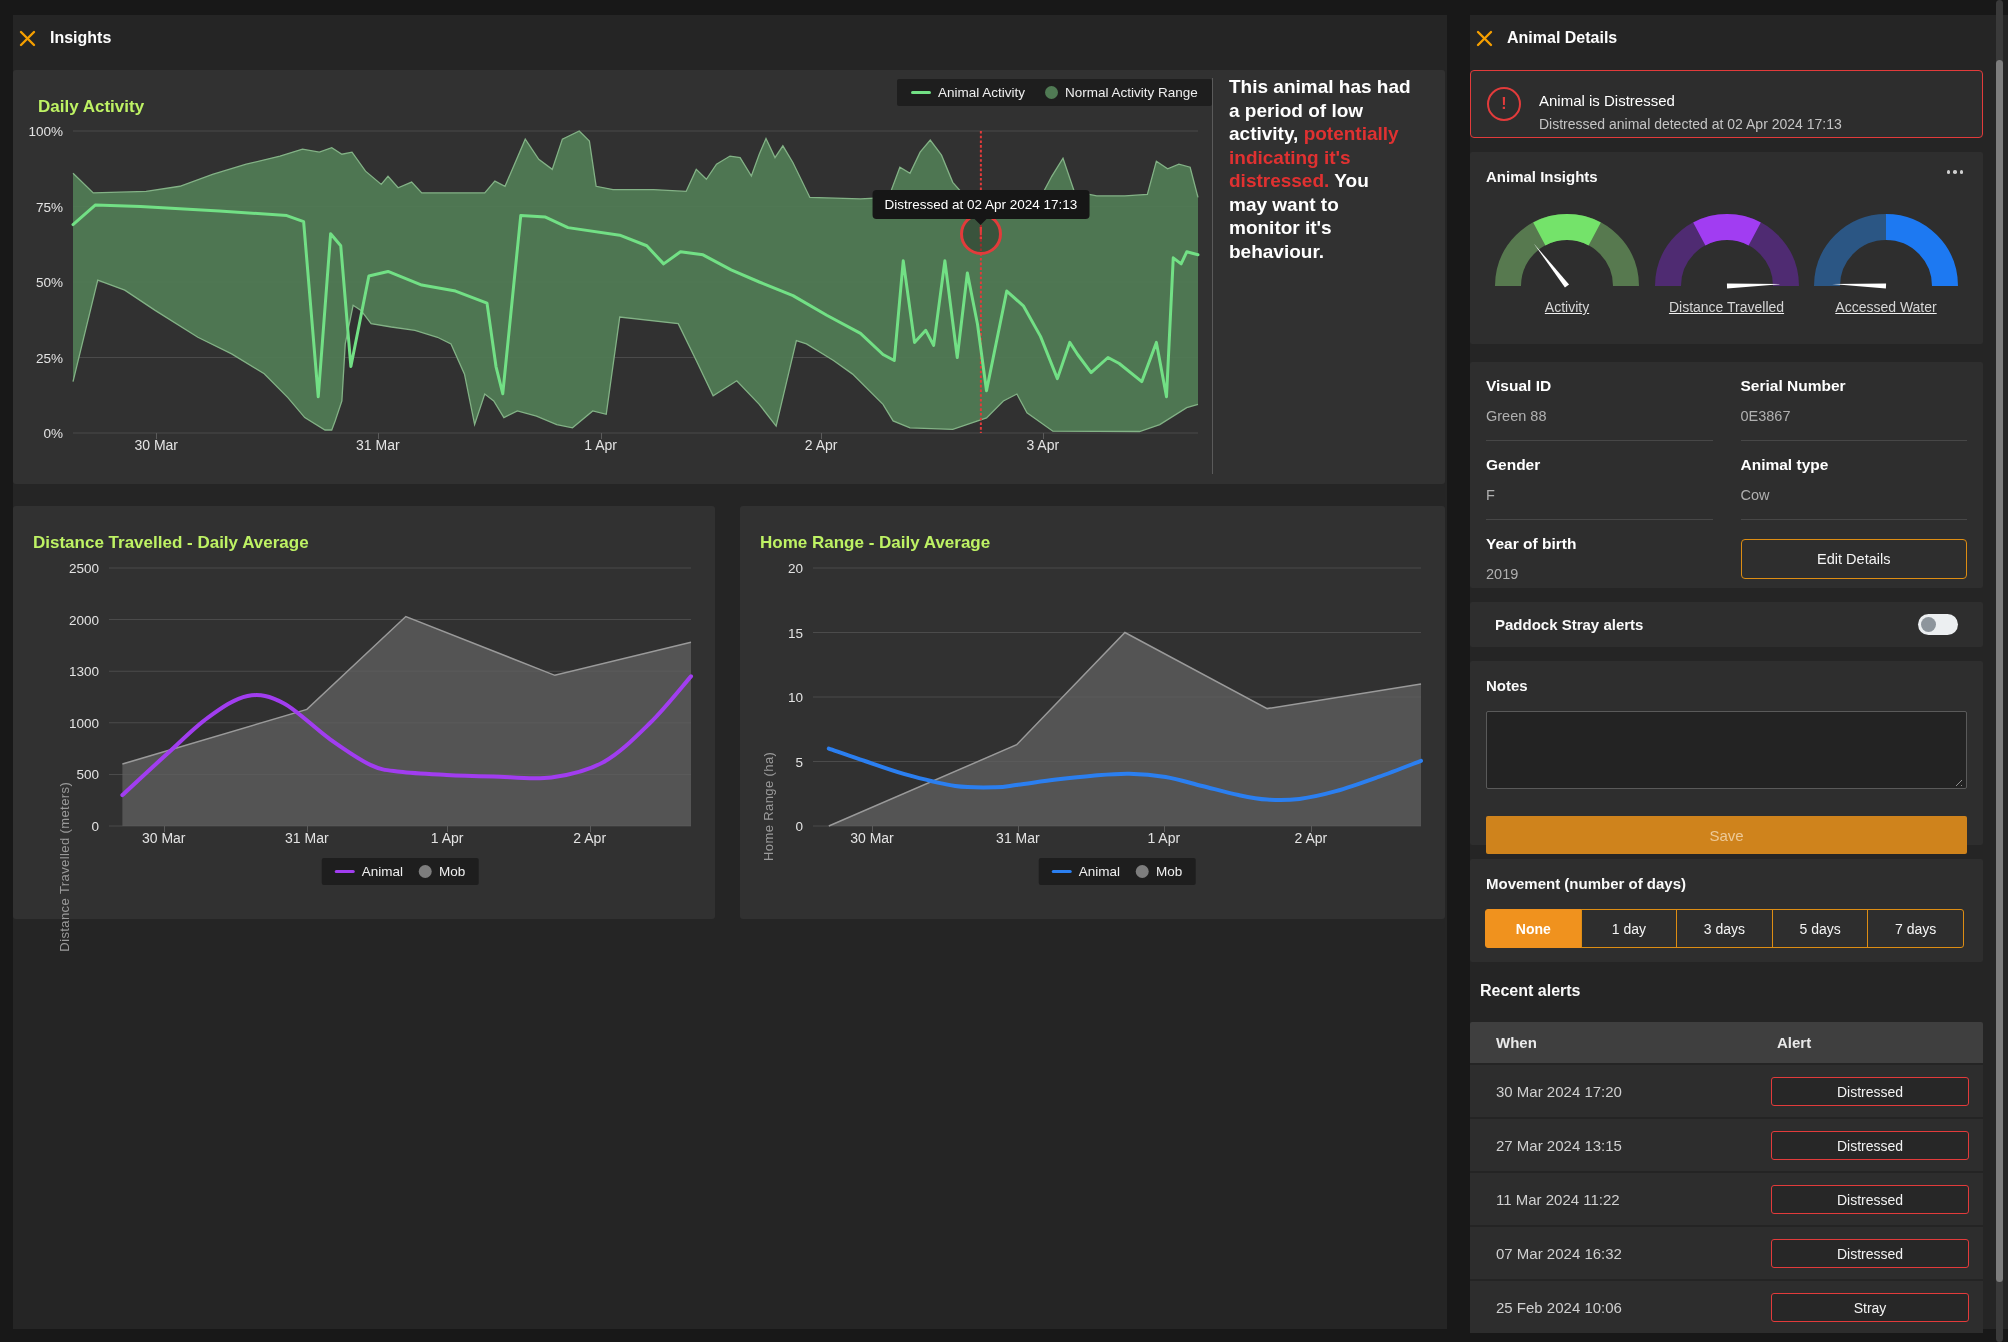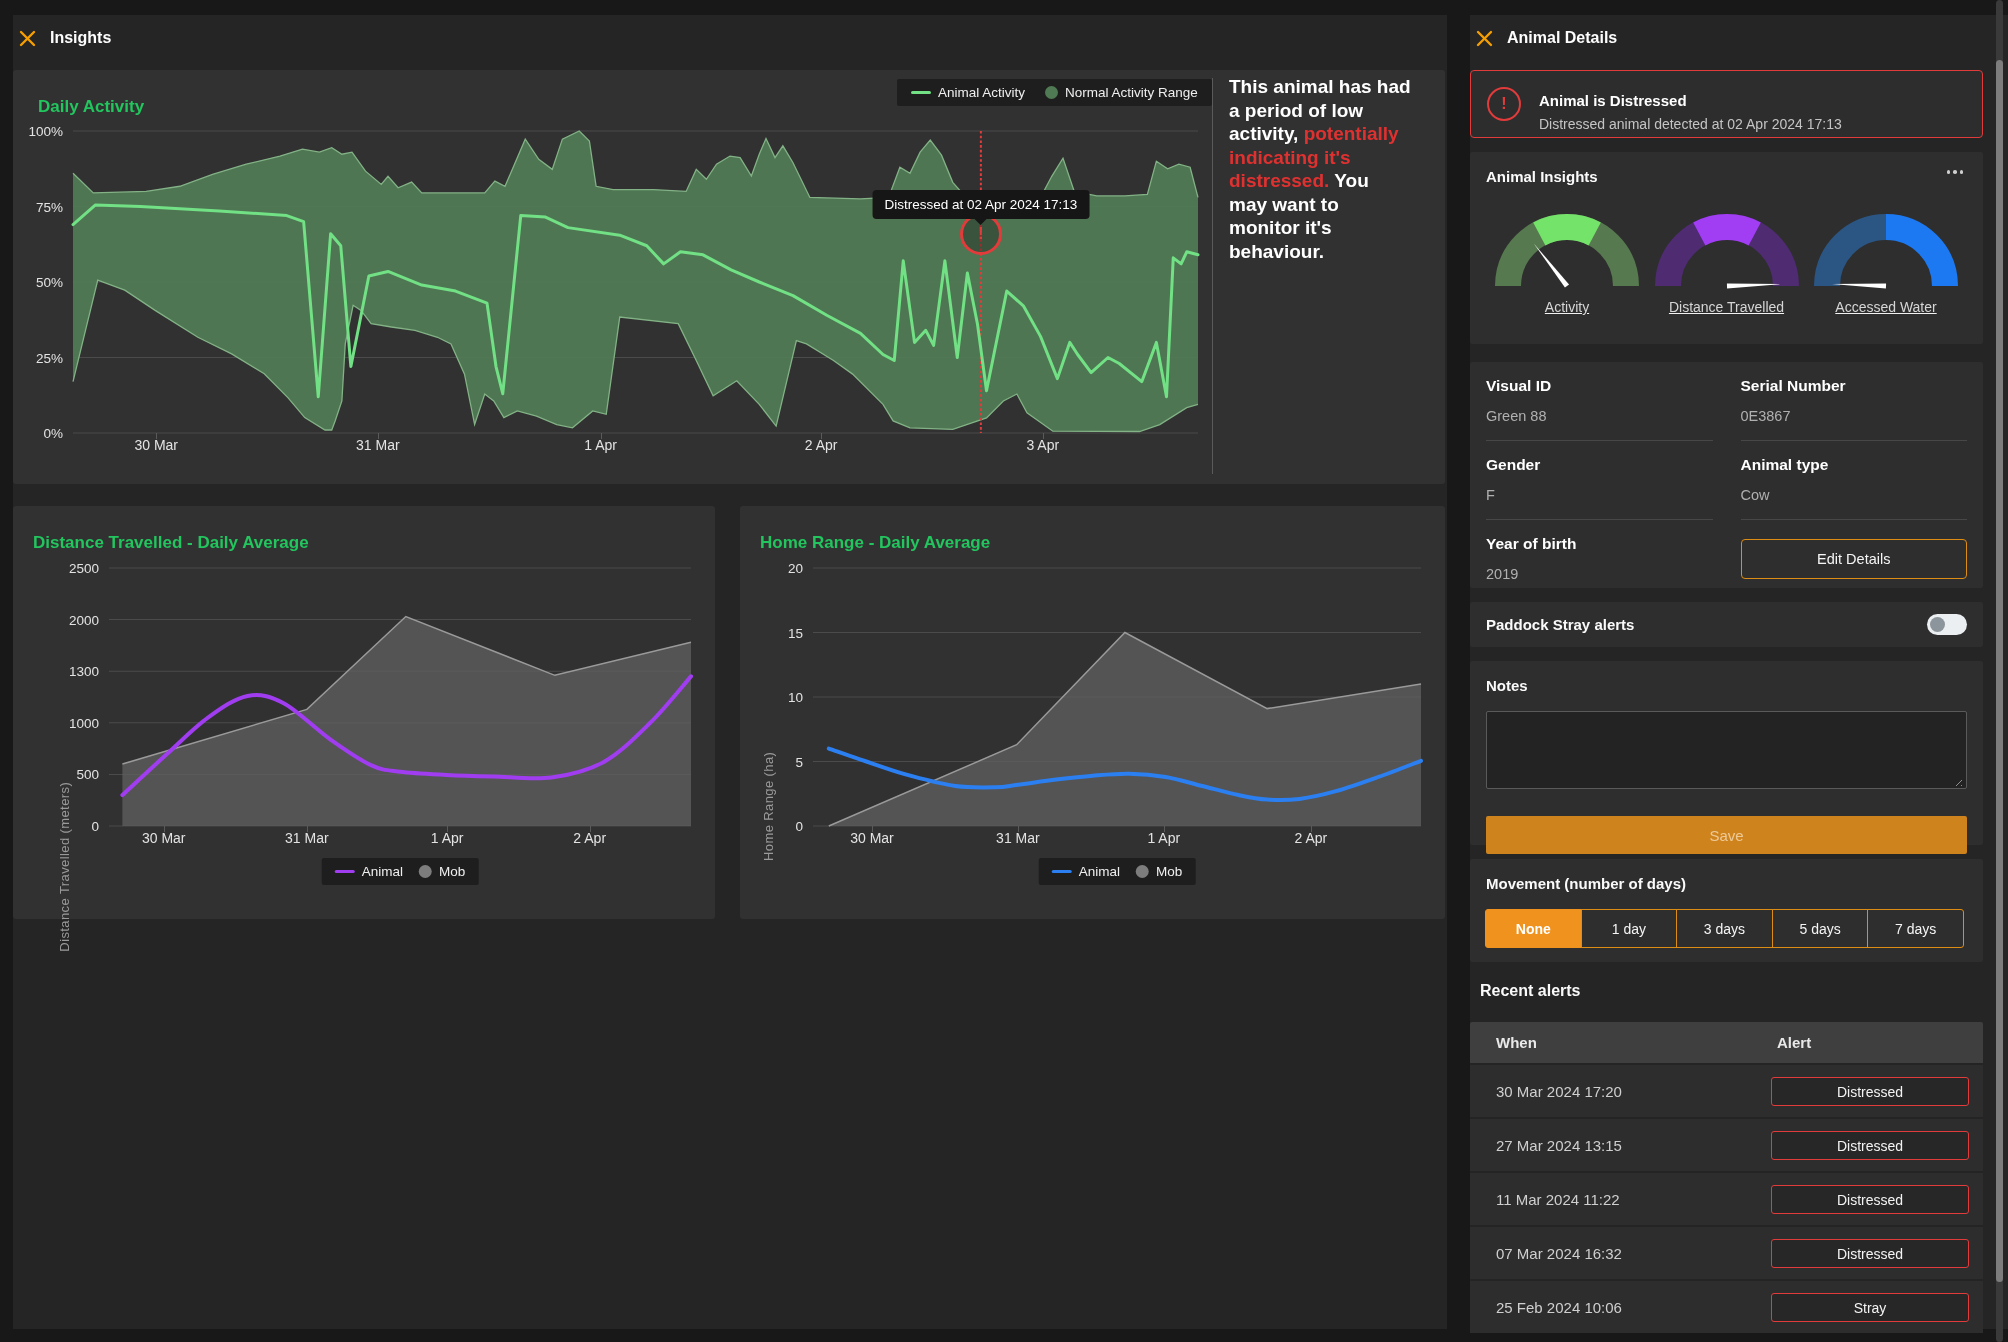--- a/index.html
+++ b/index.html
@@ -8,21 +8,21 @@
   .panel{position:absolute;background:#252525;}
   #insights-panel{left:13px;top:15px;width:1434px;height:1314px;}
   #details-panel{left:1470px;top:15px;width:538px;height:1314px;}
   .panel-header{position:absolute;left:0;top:10px;height:26px;display:flex;align-items:center;gap:14px;padding-left:6px;}
   .close-btn{width:17px;height:17px;cursor:pointer;}
   .panel-title{font-size:16px;font-weight:bold;color:#fdfdfd;}
   .card{position:absolute;background:#313131;border-radius:3px;}
   #daily-card{left:0;top:55px;width:1432px;height:414px;}
   #distance-card{left:0;top:491px;width:702px;height:413px;}
   #home-card{left:727px;top:491px;width:705px;height:413px;}
-  .card-title{position:absolute;left:25px;top:13px;font-size:17px;font-weight:bold;color:#22c55e;}
+  .card-title{position:absolute;left:25px;top:13px;font-size:17px;font-weight:bold;color:#bef264;}
   #distance-card .card-title,#home-card .card-title{left:20px;}
 
   
   .plot{position:absolute;}
   #plot-daily{left:60px;top:61px;width:1125px;height:302px;}
   #plot-distance{left:96px;top:62px;width:582px;height:258px;}
   #plot-home{left:73px;top:62px;width:608px;height:258px;}
   .plot-svg{position:absolute;left:0;top:0;width:100%;height:100%;overflow:visible;}
   .plot-svg path,.plot-svg line{vector-effect:non-scaling-stroke;}
   .grid{stroke:#4b4b4b;stroke-width:1;}
@@ -61,41 +61,41 @@
   .note{position:absolute;left:1216px;top:5px;width:182px;font-size:19px;font-weight:bold;line-height:1.24;color:#fff;margin:0;}
   .note .hl{color:#e03131;}
 
   
   .section{position:absolute;left:0;width:513px;background:#2e2e2e;border-radius:2px;}
   #alert-box{top:55px;height:68px;background:#2d2d2d;border:1px solid #e23b3b;border-radius:4px;
              display:flex;align-items:center;padding:0 16px;box-sizing:border-box;}
   .alert-icon{width:30px;height:30px;border:2.5px solid #e23b3b;border-radius:50%;flex:none;
               display:flex;align-items:center;justify-content:center;color:#e23b3b;font-weight:bold;font-size:16px;}
   .alert-texts{margin-left:18px;}
-  .alert-title{font-size:15px;font-weight:bold;color:#fff;margin-top:16px;}
+  .alert-title{font-size:15px;font-weight:normal;color:#fff;margin-top:16px;}
   .alert-sub{font-size:14px;color:#c4c4c4;margin-top:7px;}
   #insights-section{top:137px;height:192px;}
   .section-title{position:absolute;left:16px;top:16px;font-size:15px;font-weight:bold;color:#fafafa;}
   .kebab{position:absolute;right:16px;top:14px;display:flex;gap:3px;cursor:pointer;padding:4px;}
   .kebab i{width:3.5px;height:3.5px;border-radius:50%;background:#cfcfcf;display:block;}
   .gauges{position:absolute;left:0;right:0;top:58px;display:flex;justify-content:space-between;padding:0 22px;text-decoration:underline;}
   .gauge{width:150px;text-align:center;}
   .gauge-svg{width:148px;height:82px;display:block;margin:0 auto;}
   .gauge-label{font-size:14px;color:#d6d6d6;margin-top:7px;}
   #details-section{top:347px;height:226px;}
   .details-grid{display:grid;grid-template-columns:1fr 1fr;column-gap:28px;padding:0 16px;}
   .dcell{border-bottom:1px solid #474747;padding:15px 0 16px;}
   .dcell.last{border-bottom:none;}
   .dlabel{font-size:15.5px;font-weight:bold;color:#fff;}
   .dvalue{font-size:14.5px;color:#b0b0b0;margin-top:13px;}
   .edit-cell{display:flex;align-items:center;}
   .edit-btn{width:100%;height:40px;background:transparent;border:1px solid #dd8d13;border-radius:4px;
             color:#f5f5f5;font-size:14.5px;font-family:inherit;cursor:pointer;}
   #paddock-section{top:587px;height:45px;display:flex;align-items:center;justify-content:space-between;
-            padding:0 16px;box-sizing:border-box;}
+            padding:0 25px;box-sizing:border-box;}
   .paddock-label{font-size:15px;font-weight:bold;color:#fafafa;}
   .toggle{width:40px;height:21px;border-radius:11px;background:#eceff1;position:relative;cursor:pointer;}
   .toggle .knob{position:absolute;left:3px;top:3px;width:15px;height:15px;border-radius:50%;background:#8d959c;}
   #notes-section{top:646px;height:184px;}
   .notes-area{position:absolute;left:16px;top:50px;width:481px;height:78px;box-sizing:border-box;background:#232323;
             border:1px solid #5a5a5a;border-radius:2px;resize:none;color:#ddd;font-family:inherit;font-size:14px;padding:8px;}
   .resize-grip{position:absolute;left:482px;top:115px;width:10px;height:10px;pointer-events:none;
             background:repeating-linear-gradient(135deg,transparent 0 2.5px,#8f8f8f 2.5px 3.5px);
             clip-path:polygon(100% 0,100% 100%,0 100%);}
   .save-btn{position:absolute;left:16px;top:155px;width:481px;height:38px;background:#cf831c;border:none;

